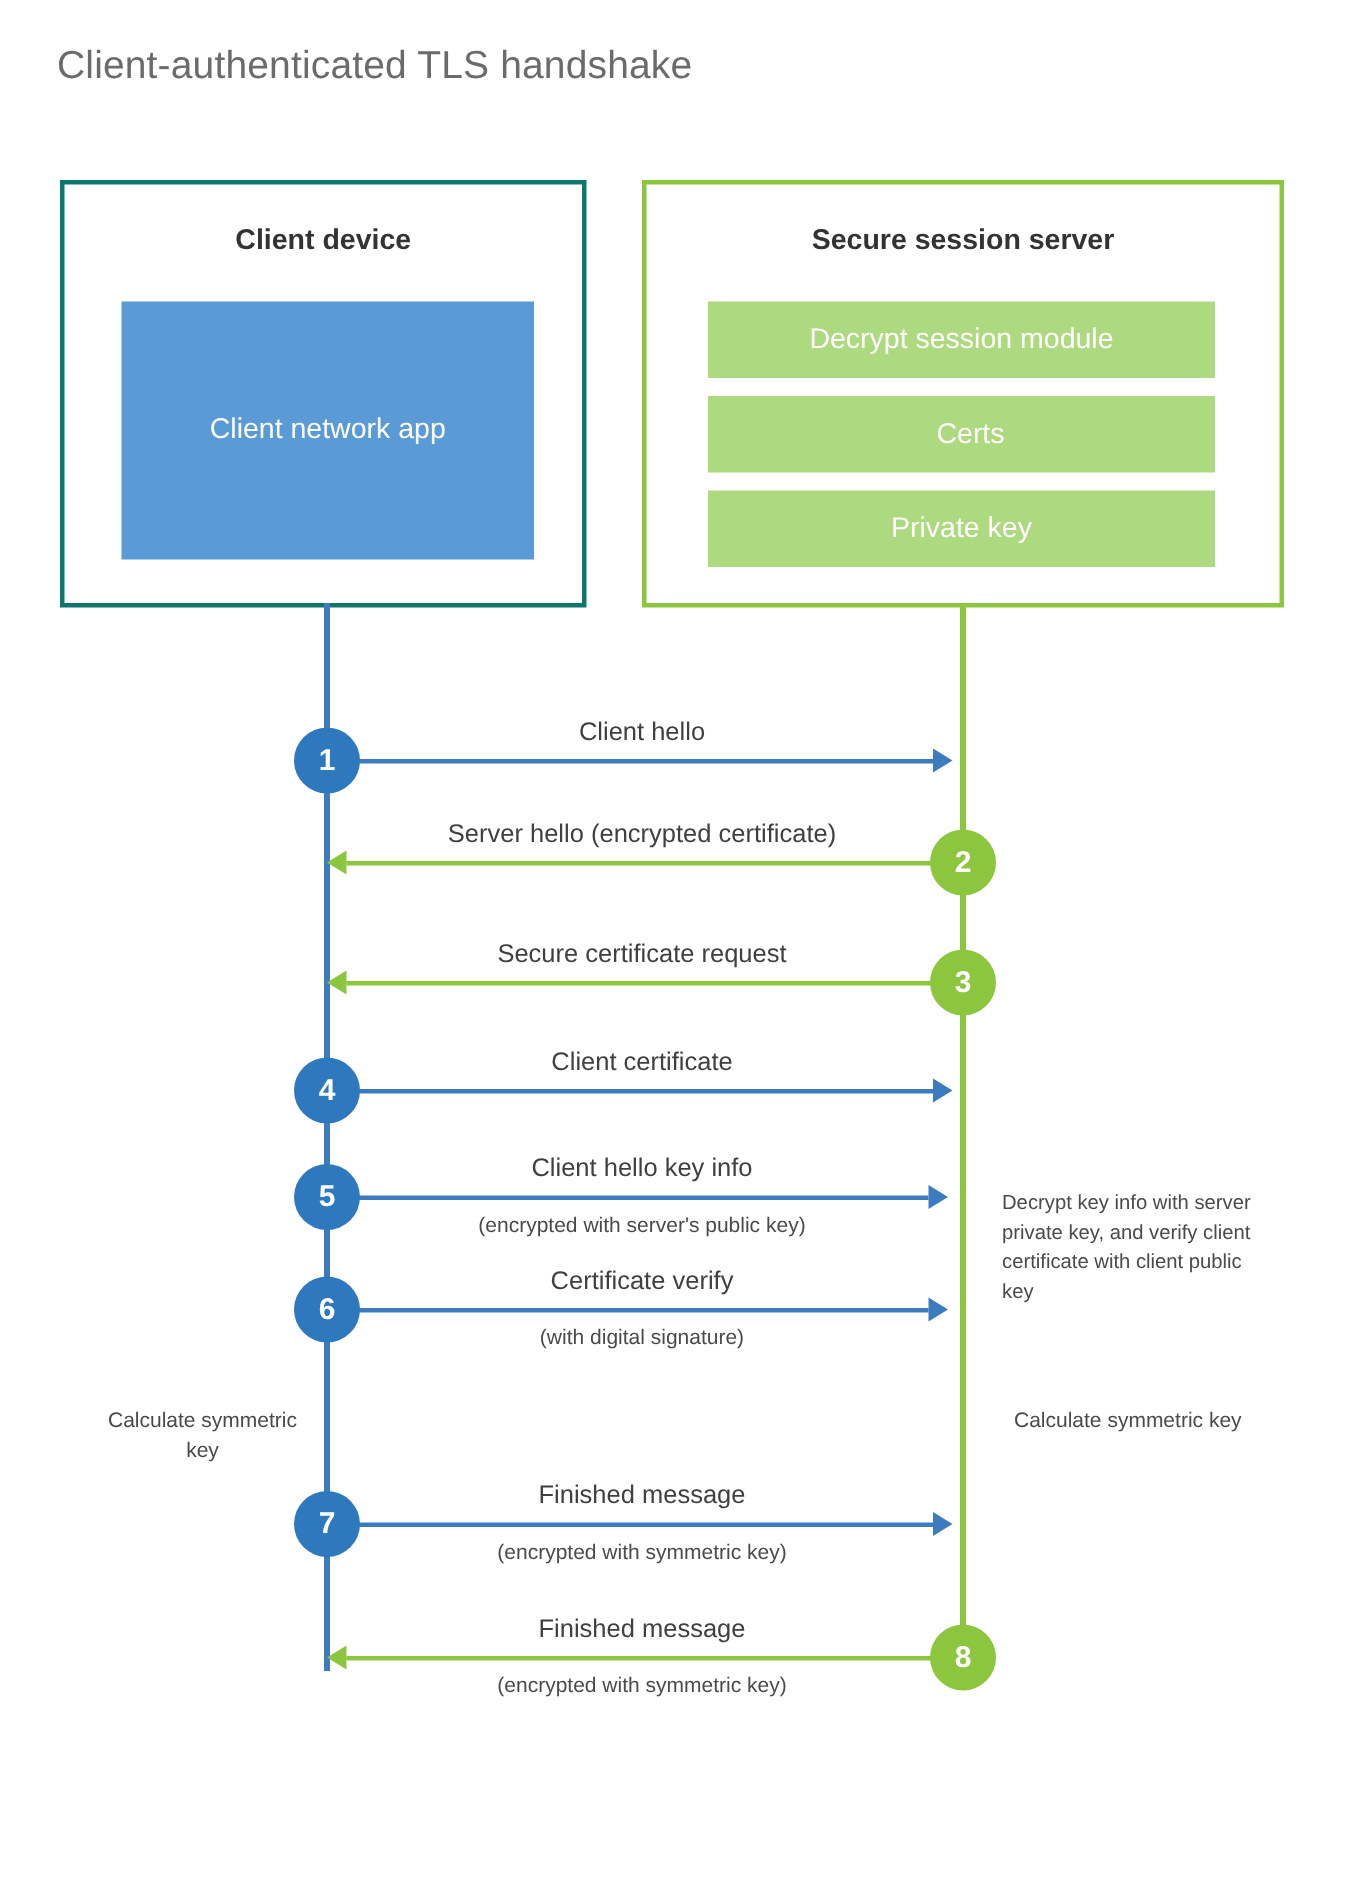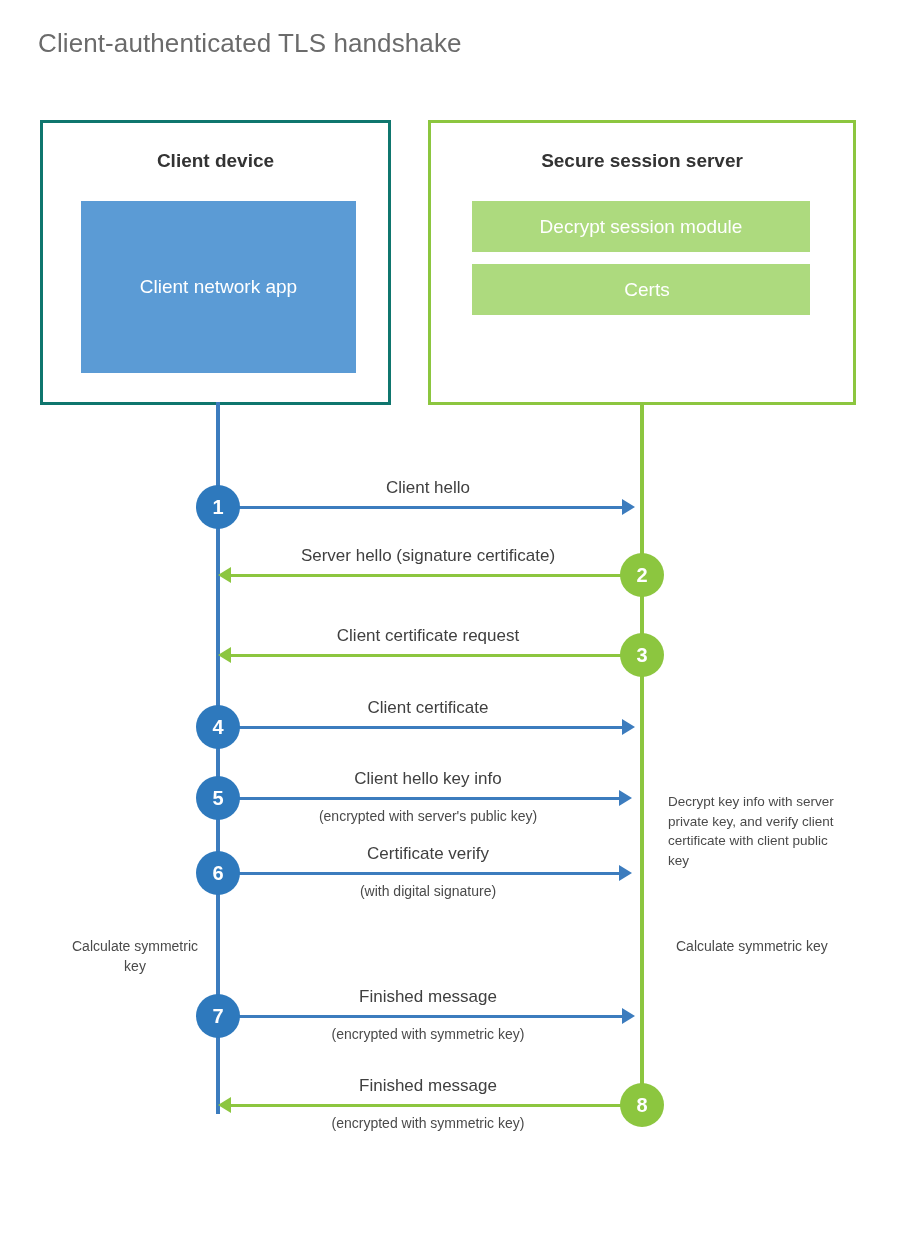--- a/index.html
+++ b/index.html
@@ -222,41 +222,42 @@
 
   <div class="actor-box client">
     <div class="actor-title">Client device</div>
     <div class="inner-block client-app-block">Client network app</div>
   </div>
 
   <div class="actor-box server">
     <div class="actor-title">Secure session server</div>
     <div class="inner-block server-block b0">Decrypt session module</div>
     <div class="inner-block server-block b1">Certs</div>
+    <div class="inner-block server-block b2">Private key</div>
   </div>
 
   <div class="lifeline client-line"></div>
   <div class="lifeline server-line"></div>
 
   <div class="step" style="top:507px">
     <div class="step-label"><span class="inner">Client hello</span></div>
     <div class="arrow-line blue" style="left:218px; width:404px"></div>
     <div class="arrow-head right blue" style="left:622px"></div>
     <div class="step-badge blue">1</div>
   </div>
 
   <div class="step" style="top:575px">
-    <div class="step-label"><span class="inner">Server hello (signature certificate)</span></div>
+    <div class="step-label"><span class="inner">Server hello (encrypted certificate)</span></div>
     <div class="arrow-line green" style="left:231px; width:411px"></div>
     <div class="arrow-head left green" style="left:218px"></div>
     <div class="step-badge green">2</div>
   </div>
 
   <div class="step" style="top:655px">
-    <div class="step-label"><span class="inner">Client certificate request</span></div>
+    <div class="step-label"><span class="inner">Secure certificate request</span></div>
     <div class="arrow-line green" style="left:231px; width:411px"></div>
     <div class="arrow-head left green" style="left:218px"></div>
     <div class="step-badge green">3</div>
   </div>
 
   <div class="step" style="top:727px">
     <div class="step-label"><span class="inner">Client certificate</span></div>
     <div class="arrow-line blue" style="left:218px; width:404px"></div>
     <div class="arrow-head right blue" style="left:622px"></div>
     <div class="step-badge blue">4</div>

